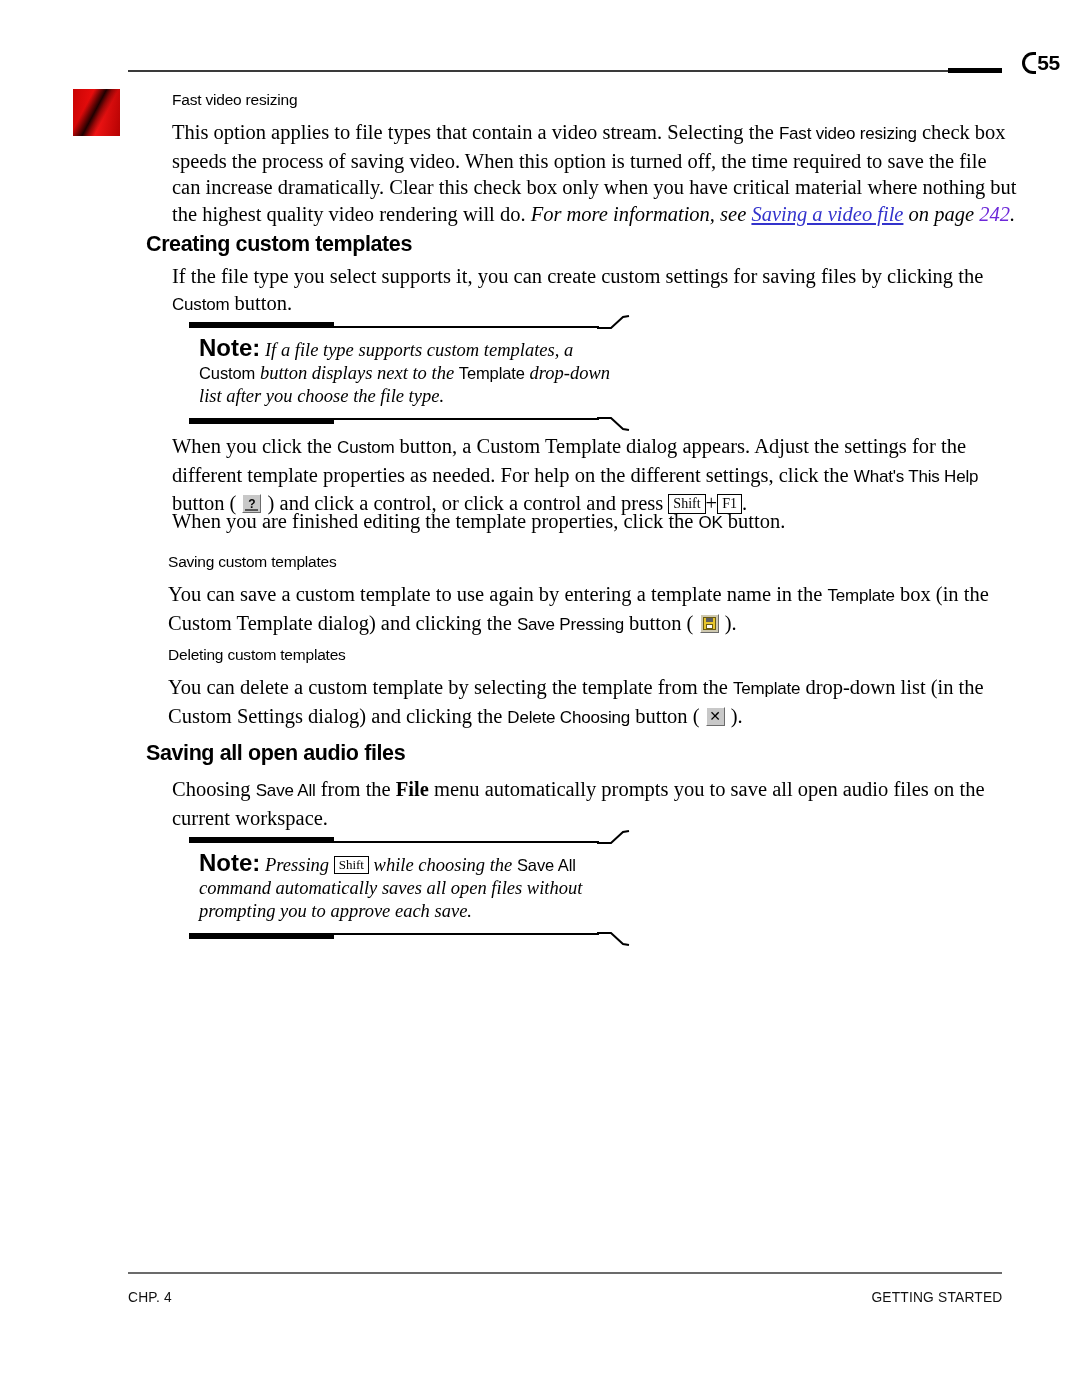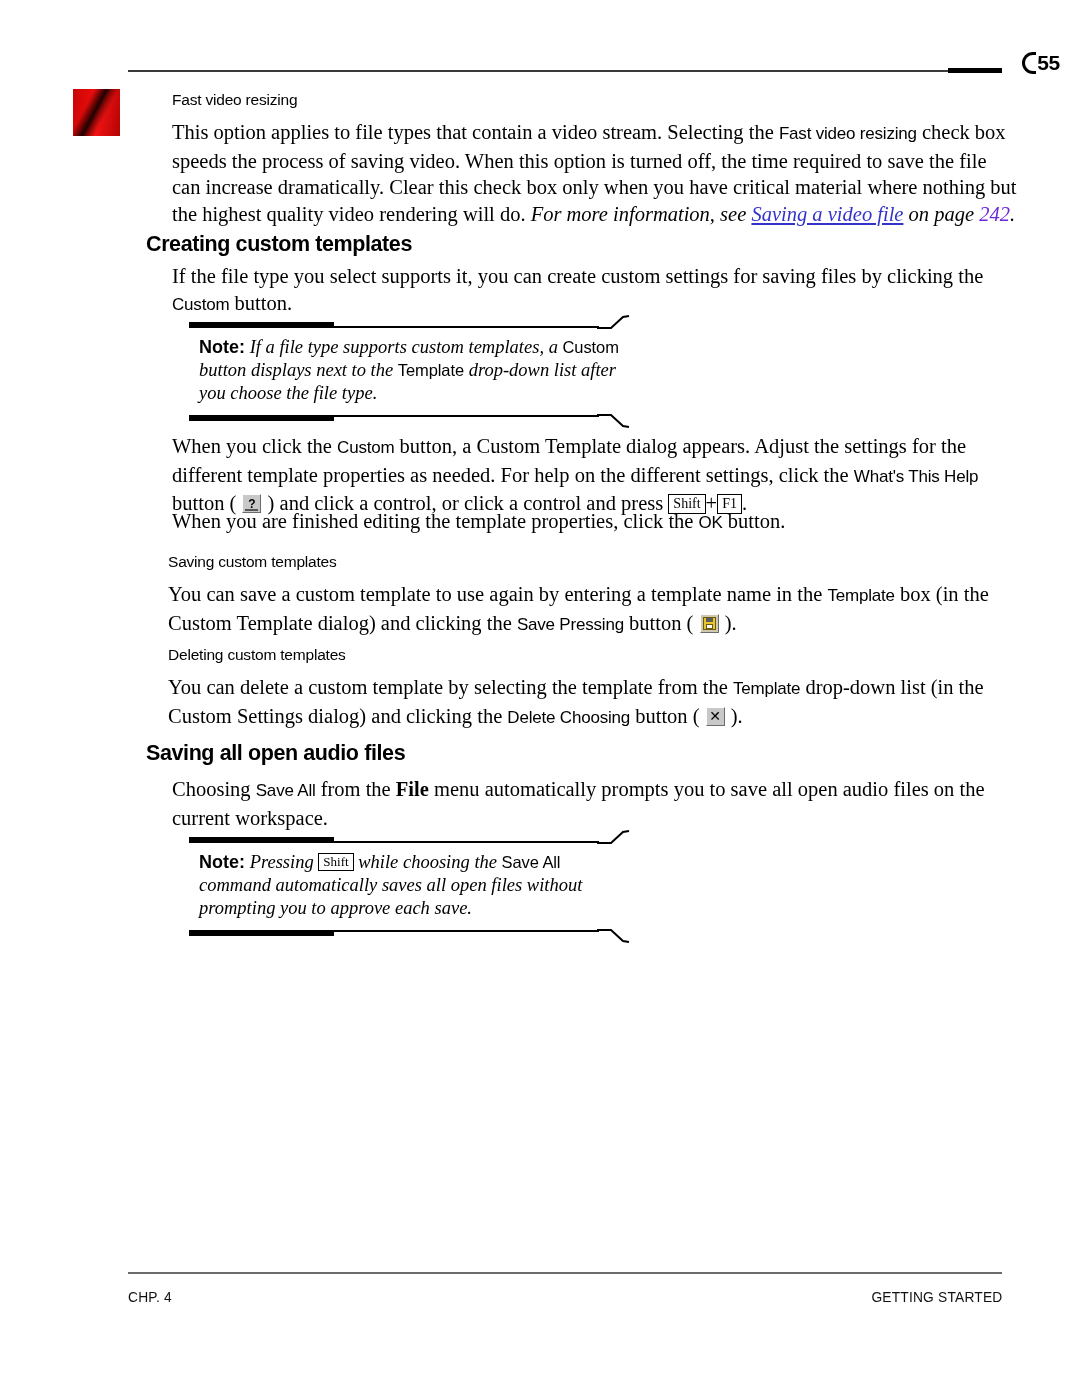--- a/index.html
+++ b/index.html
@@ -247,21 +247,21 @@
   .note-text {
     font-size: 18.5px;
     line-height: 23px;
     font-style: italic;
     padding: 8px 0 10px 10px;
   }
   .note-label {
     font-family: "Liberation Sans", "DejaVu Sans", sans-serif;
     font-style: normal;
     font-weight: bold;
-    font-size: 18px;
+    font-size: 24px;
   }
   .note-ui {
     font-family: "Liberation Sans", "DejaVu Sans", sans-serif;
     font-style: normal;
     font-size: 16.5px;
     letter-spacing: -0.1px;
   }
   .note-keycap {
     display: inline-block;
     font-family: "Liberation Serif", "DejaVu Serif", serif;

